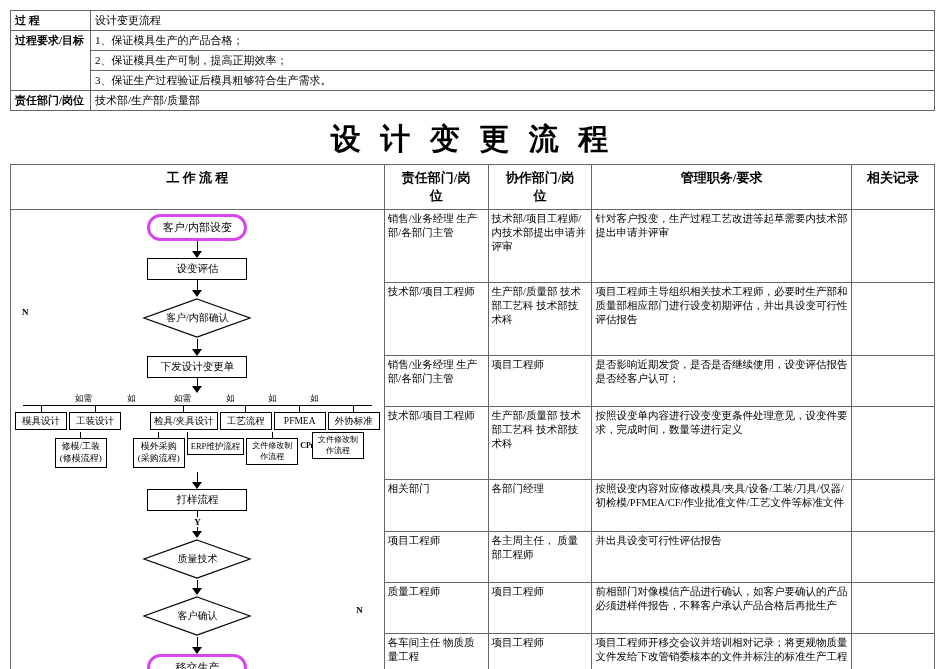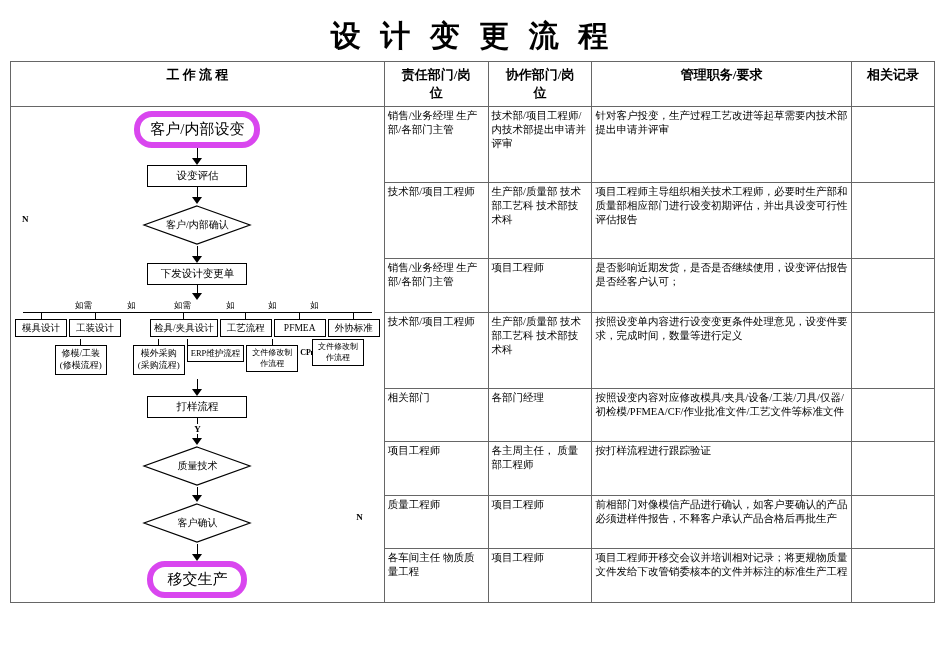--- a/index.html
+++ b/index.html
@@ -135,35 +135,57 @@
     .right-cells {
       font-size: 10.5px;
       vertical-align: top;
       padding: 3px 4px;
     }
     .y-label, .n-label {
       font-size: 9px;
       font-weight: bold;
     }
     .rounded-rect {
-      border: 6px solid #d946ef;
+      border: 3px solid #d946ef;
       border-radius: 18px;
       background: #fff;
       padding: 3px 10px;
       text-align: center;
-      font-size: 15px;
+      font-size: 11px;
       min-width: 100px;
       display: inline-block;
     }
   </style>
 </head>
 <body>
 
 <div class="page">
 
+  <table class="top-info-table">
+    <tbody>
+        <tr>
+      <td style="width:80px; font-weight:bold;">过  程</td>
+      <td>设计变更流程</td>
+    </tr>
+    <tr>
+      <td rowspan="3" style="font-weight:bold; vertical-align:top;">过程要求/目标</td>
+      <td>1、保证模具生产的产品合格；</td>
+    </tr>
+    <tr>
+      <td>2、保证模具生产可制，提高正期效率；</td>
+    </tr>
+    <tr>
+      <td>3、保证生产过程验证后模具粗够符合生产需求。</td>
+    </tr>
+    <tr>
+      <td style="font-weight:bold;">责任部门/岗位</td>
+      <td>技术部/生产部/质量部</td>
+    </tr>
+  </tbody>
+    </table>
 
   <div class="main-title">设 计 变 更 流 程</div>
 
   <table class="main-table">
     <thead>
       <tr class="header-row">
         <th style="width:290px;">工 作 流 程</th>
         <th style="width:100px;">责任部门/岗位</th>
         <th style="width:100px;">协作部门/岗位</th>
         <th style="width:250px;">管理职务/要求</th>
@@ -374,21 +396,21 @@
         <td class="right-cells">相关部门</td>
         <td class="right-cells">各部门经理</td>
         <td class="right-cells">按照设变内容对应修改模具/夹具/设备/工装/刀具/仅器/初检模/PFMEA/CF/作业批准文件/工艺文件等标准文件</td>
         <td class="right-cells"></td>
       </tr>
 
       <tr>
         <td class="right-cells">项目工程师</td>
         <td class="right-cells">各主周主任，
 质量部工程师</td>
-        <td class="right-cells">按打样流程进行跟踪验证</td>
+        <td class="right-cells">并出具设变可行性评估报告</td>
         <td class="right-cells"></td>
       </tr>
 
       <tr>
         <td class="right-cells">质量工程师</td>
         <td class="right-cells">项目工程师</td>
         <td class="right-cells">前相部门对像模信产品进行确认，如客户要确认的产品必须进样件报告，不释客户承认产品合格后再批生产</td>
         <td class="right-cells"></td>
       </tr>
 

